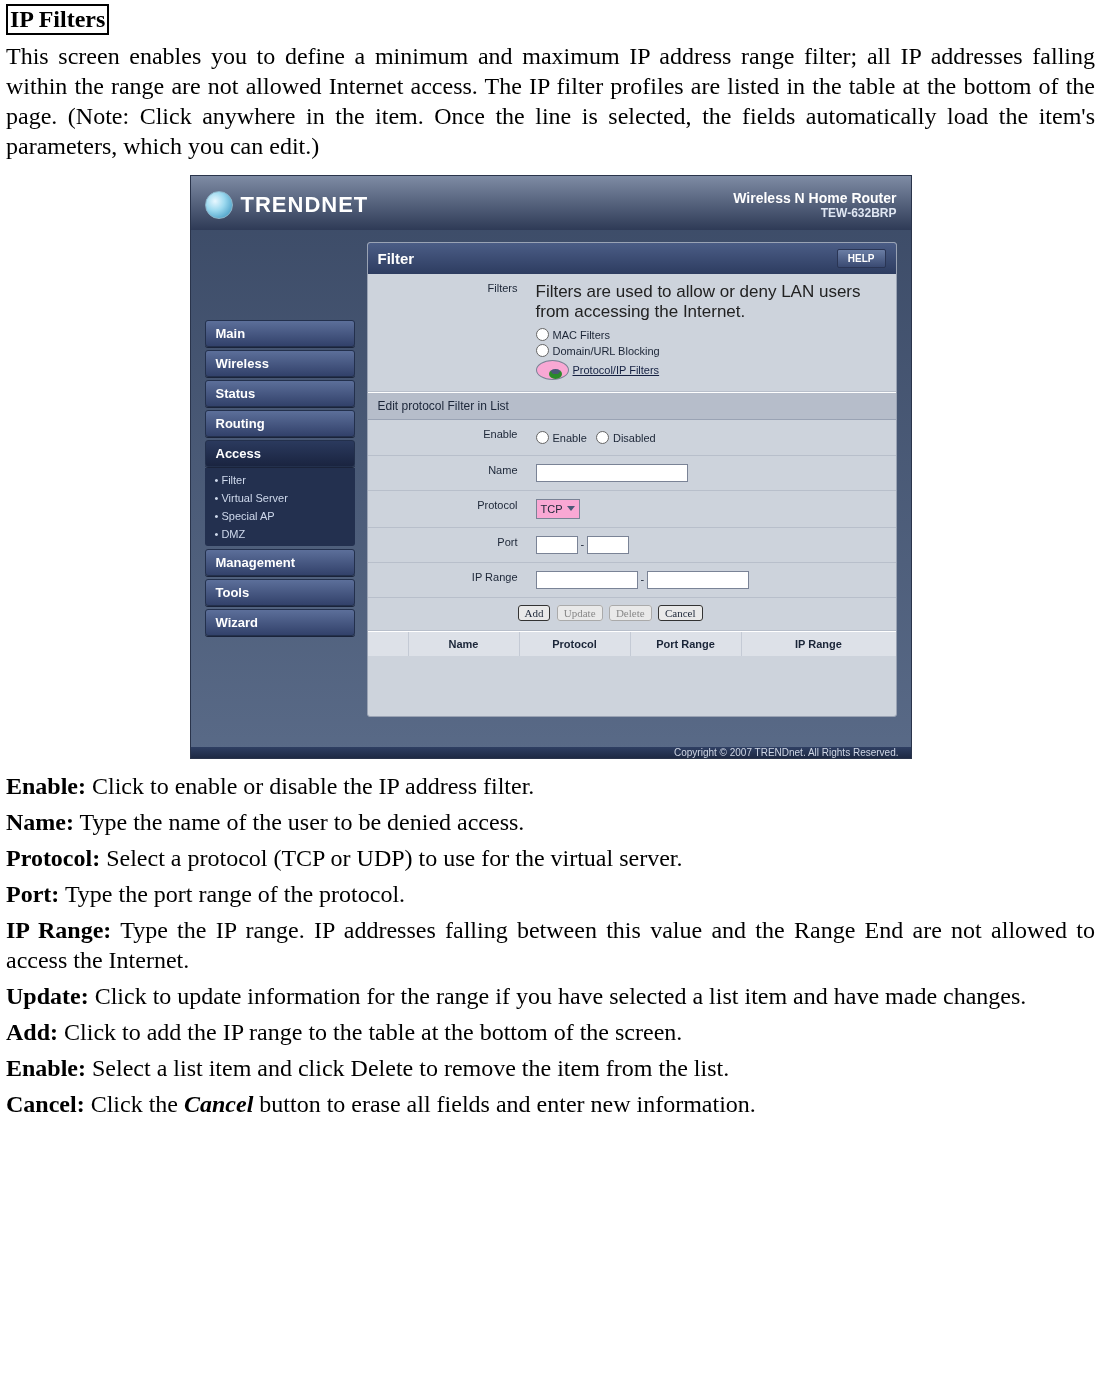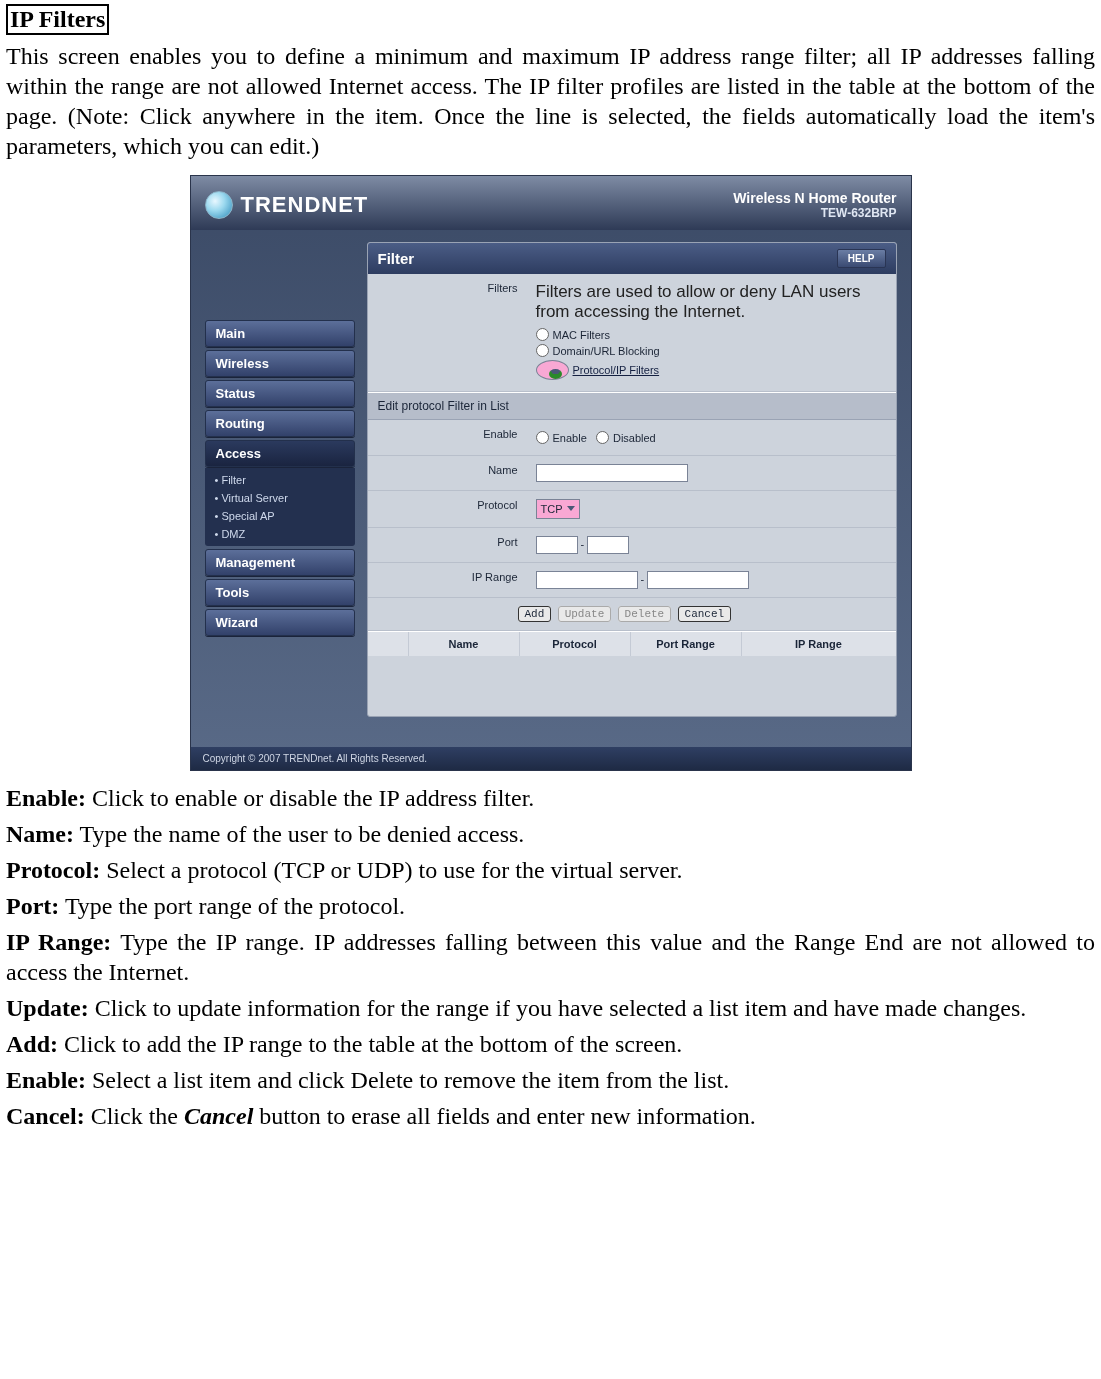--- a/index.html
+++ b/index.html
@@ -79,30 +79,30 @@
   .radio.sel::after { content:""; display:block; width:5px; height:5px; border-radius:50%; background:#2a8a2a; margin:2px;}
   .link { text-decoration:underline; color:#142041;}
   .section-hdr {
     background:#b6bdca; padding:6px 10px; font-size:12px; color:#1a2538; border-top:1px solid #fff; border-bottom:1px solid #9aa3b4;
   }
   .inp { border:1px solid #7a8396; background:#fff; height:16px; display:inline-block; vertical-align:middle;}
   .w110{width:150px;} .w40{width:40px;} .w90{width:100px;}
   .sel { border:1px solid #7a8396; background:#f9a8d4; height:18px; font-size:11px; padding:0 16px 0 4px; position:relative; display:inline-flex; align-items:center;}
   .sel::after{content:""; position:absolute; right:4px; top:6px; border-left:4px solid transparent; border-right:4px solid transparent; border-top:5px solid #4a5876;}
   .btn-row { padding:8px 10px 10px 150px; border-bottom:1px solid #b8bfcb;}
-  .btn { font-family: Liberation Mono, monospace; font-size:11px; border:1px solid #333; background:#e9e9e9; padding:1px 6px; border-radius:3px; margin-right:3px;}
+  .btn { font-family: Liberation Serif, serif; font-size:11px; border:1px solid #333; background:#e9e9e9; padding:1px 6px; border-radius:3px; margin-right:3px;}
   .btn.dis { color:#888; border-color:#aaa;}
   .tbl { display:flex; background:#dde1e8; border-top:1px solid #fff;}
   .tbl div { flex:1; text-align:center; font-size:11px; font-weight:700; padding:6px 0; color:#1a2538; border-right:1px solid #c4cad5;}
   .tbl div:first-child{flex:0 0 40px;}
   .tbl div:last-child{border-right:none; flex:1.4;}
   .panel .spacer{height:60px;}
   .footer {
     background: linear-gradient(#2f3f63,#1e2a44); color:#cfd6e4; font-size:10px;
-    text-align:left; padding:6px 12px;
+    text-align:right; padding:0 12px;
   }
 </style>
 </head>
 <body>
 
 <div class="page">
   <div class="heading-box">IP Filters</div>
 
   <p class="para">This screen enables you to define a minimum and maximum IP address range filter; all IP addresses falling within the range are not allowed Internet access. The IP filter profiles are listed in the table at the bottom of the page. (Note: Click anywhere in the item. Once the line is selected, the fields automatically load the item's parameters, which you can edit.)</p>
 

